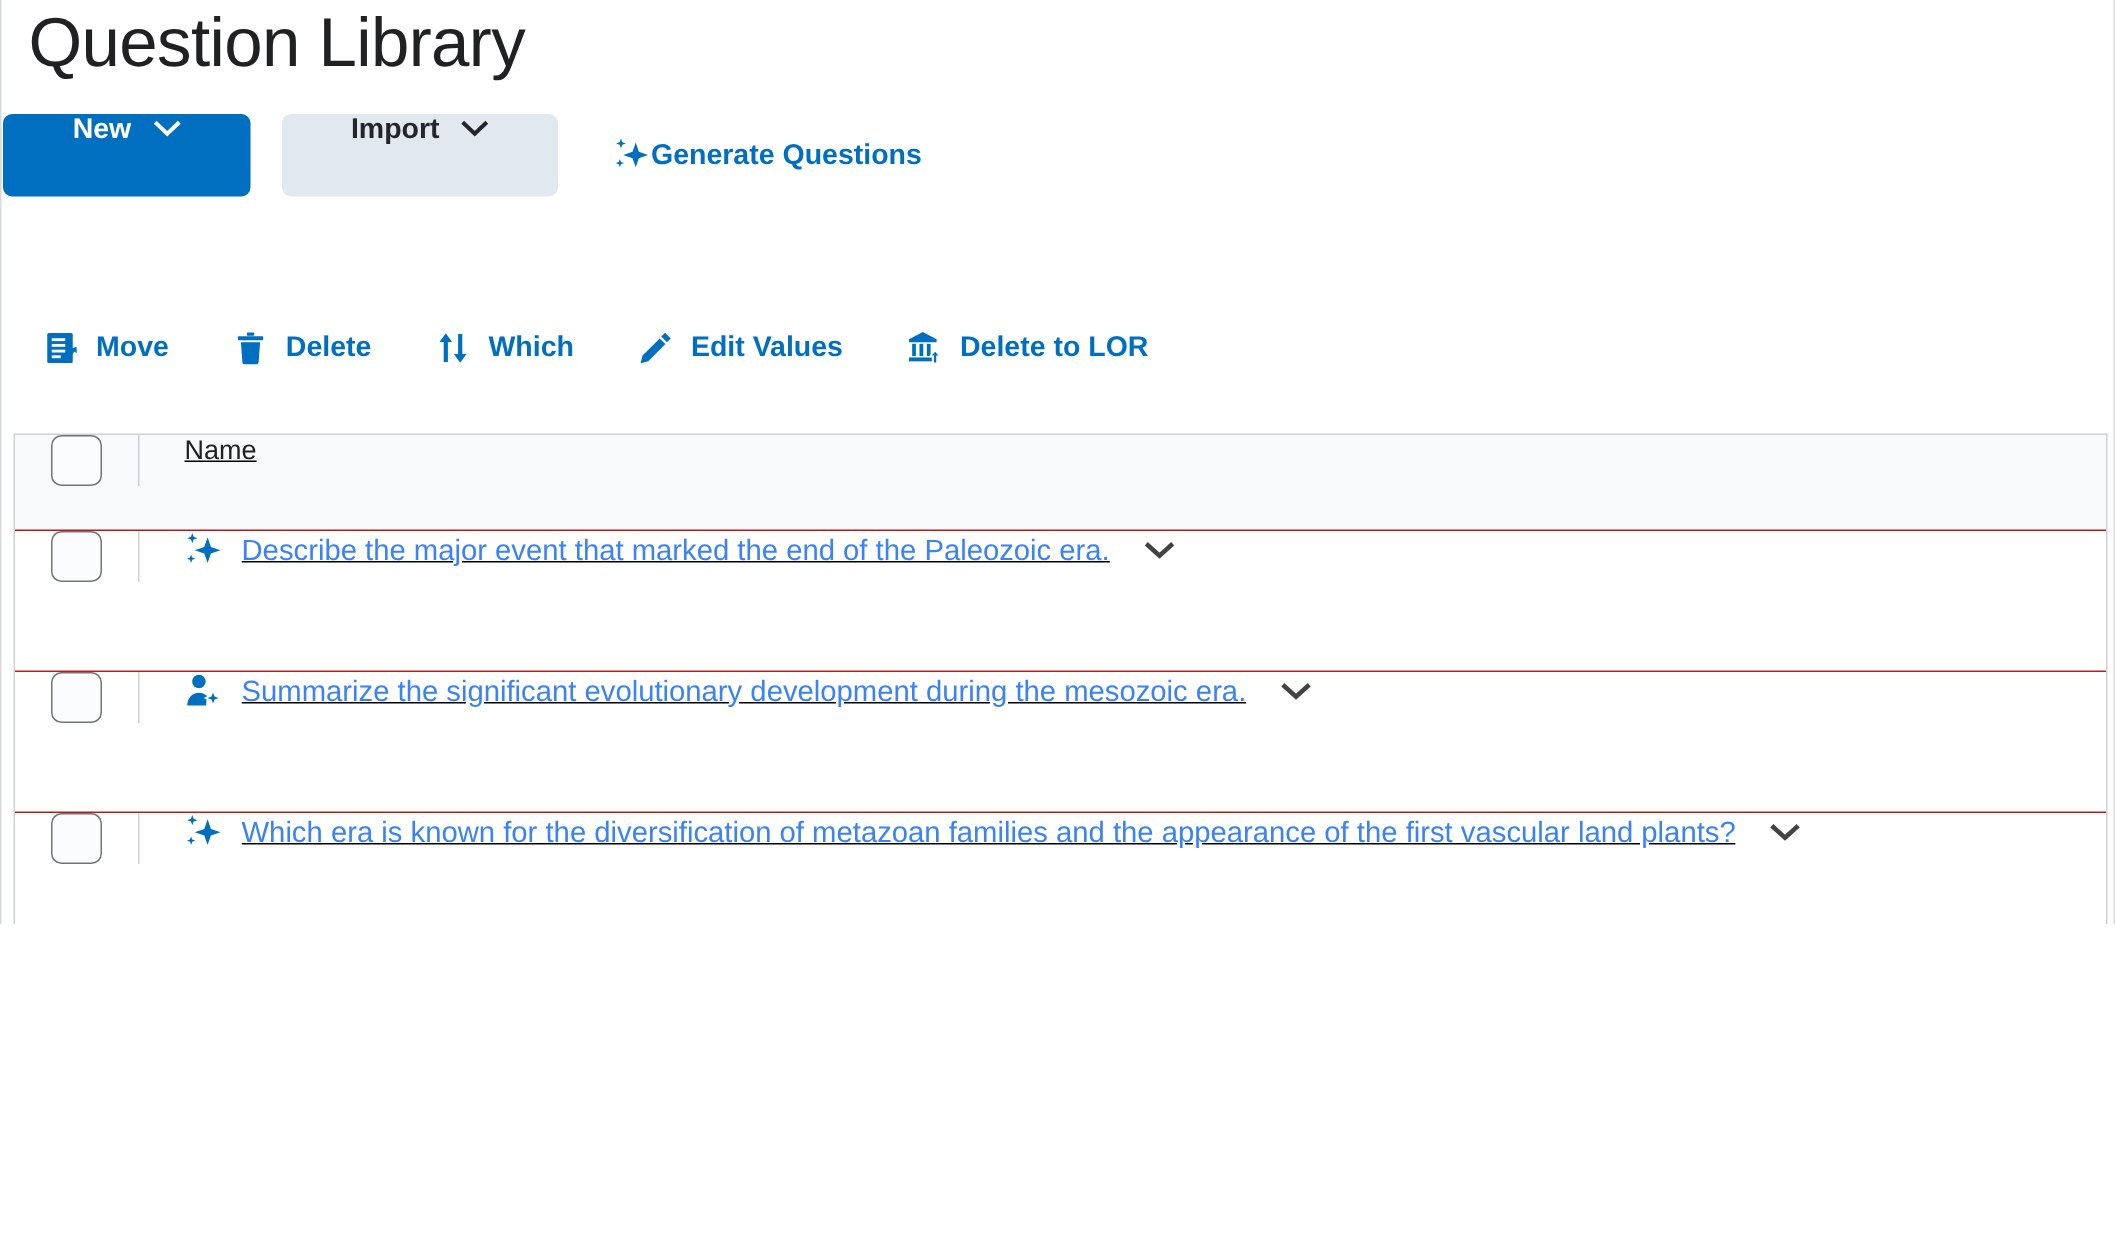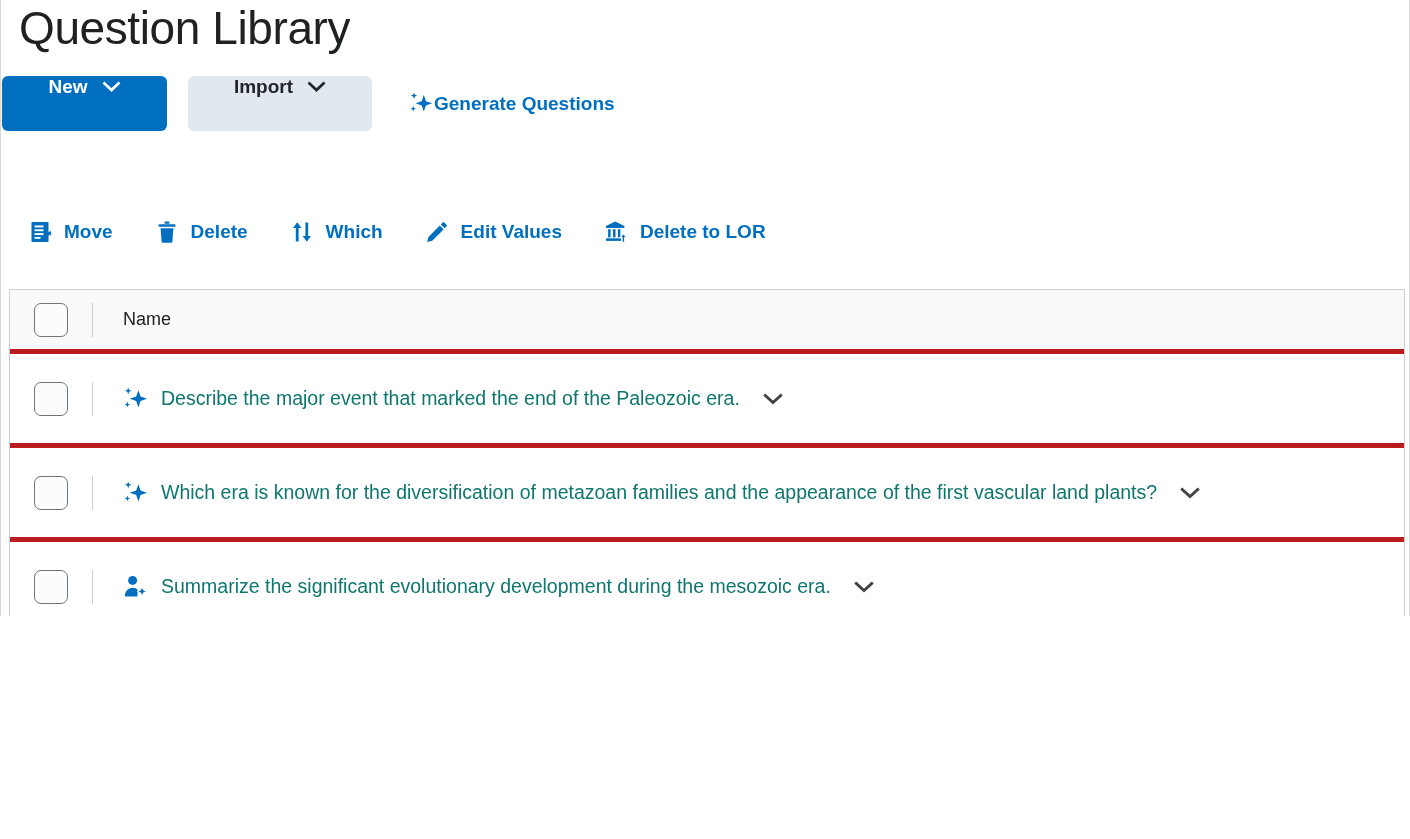--- a/index.html
+++ b/index.html
@@ -120,24 +120,25 @@
     position: absolute;
     left: 8px;
     top: 289px;
     width: 1396px;
     border-top: 1px solid #cdd1d6;
     border-left: 1px solid #cdd1d6;
     border-right: 1px solid #cdd1d6;
   }
   .grid-row {
     display: flex;
-    align-items: center;
-    border-bottom: 5px solid #b91c1c;
+    align-items: flex-start;
+    border-bottom: 1px solid #b91c1c;
     background: #ffffff;
     min-height: 94px;
+    text-decoration: underline;
   }
   .grid-row.header {
     background: #f7f9fb;
     min-height: 64px;
   }
   .cell-check {
     width: 83px;
     flex: none;
     display: flex;
     align-items: center;
@@ -169,21 +170,21 @@
   .q-ico {
     width: 26px;
     height: 26px;
     flex: none;
     margin-right: 12px;
     display: inline-flex;
     align-items: center;
     justify-content: center;
   }
   .q-text {
-    color: #0f766e;
+    color: #3b82f6;
     font-size: 19.5px;
     font-weight: 400;
     white-space: nowrap;
     overflow: hidden;
     text-overflow: ellipsis;
     cursor: pointer;
   }
   .q-chev {
     flex: none;
     margin-left: 22px;
@@ -327,55 +328,55 @@
     </div>
 
 
     <div class="grid-row">
       <div class="cell-check">
         <div class="chk"></div>
       </div>
       <div class="cell-name">
         <span class="q-ico">
           <svg viewBox="0 0 26 26" width="26" height="26" aria-hidden="true">
+            <circle cx="9.6" cy="6.4" r="4.5" fill="#006fbf"></circle>
+            <path d="M1.8 22.4 c0 -5.1 3.5 -8.6 7.8 -8.6 c2.0 0 3.8 0.75 5.2 2.0 l-0.4 6.6 z" fill="#006fbf"></path>
+            <path d="M19.0 12.4 L20.4 16.0 L24.0 17.4 L20.4 18.8 L19.0 22.4 L17.6 18.8 L14.0 17.4 L17.6 16.0 Z" fill="#006fbf" stroke="#ffffff" stroke-width="1.0"></path>
+          </svg>
+        </span>
+        <span class="q-text">Summarize the significant evolutionary development during the mesozoic era.</span>
+        <span class="q-chev">
+          <svg viewBox="0 0 24 16" width="22" height="14" aria-hidden="true">
+            <path d="M3.2 4.0 L12 12.0 L20.8 4.0" fill="none" stroke="#434343" stroke-width="3.4" stroke-linecap="square"></path>
+          </svg>
+        </span>
+      </div>
+    </div>
+
+    <div class="grid-row">
+      <div class="cell-check">
+        <div class="chk"></div>
+      </div>
+      <div class="cell-name">
+        <span class="q-ico">
+          <svg viewBox="0 0 26 26" width="26" height="26" aria-hidden="true">
             <path d="M15.4 4.2 L17.6 10.6 L24 12.8 L17.6 15 L15.4 21.4 L13.2 15 L6.8 12.8 L13.2 10.6 Z" fill="#006fbf"></path>
             <path d="M5.2 1.4 L6.1 3.9 L8.6 4.8 L6.1 5.7 L5.2 8.2 L4.3 5.7 L1.8 4.8 L4.3 3.9 Z" fill="#006fbf"></path>
             <path d="M4.4 15.6 L5.15 17.7 L7.25 18.45 L5.15 19.2 L4.4 21.3 L3.65 19.2 L1.55 18.45 L3.65 17.7 Z" fill="#006fbf"></path>
           </svg>
         </span>
         <span class="q-text">Which era is known for the diversification of metazoan families and the appearance of the first vascular land plants?</span>
         <span class="q-chev">
           <svg viewBox="0 0 24 16" width="22" height="14" aria-hidden="true">
             <path d="M3.2 4.0 L12 12.0 L20.8 4.0" fill="none" stroke="#434343" stroke-width="3.4" stroke-linecap="square"></path>
           </svg>
         </span>
       </div>
     </div>
 
-    <div class="grid-row">
-      <div class="cell-check">
-        <div class="chk"></div>
-      </div>
-      <div class="cell-name">
-        <span class="q-ico">
-          <svg viewBox="0 0 26 26" width="26" height="26" aria-hidden="true">
-            <circle cx="9.6" cy="6.4" r="4.5" fill="#006fbf"></circle>
-            <path d="M1.8 22.4 c0 -5.1 3.5 -8.6 7.8 -8.6 c2.0 0 3.8 0.75 5.2 2.0 l-0.4 6.6 z" fill="#006fbf"></path>
-            <path d="M19.0 12.4 L20.4 16.0 L24.0 17.4 L20.4 18.8 L19.0 22.4 L17.6 18.8 L14.0 17.4 L17.6 16.0 Z" fill="#006fbf" stroke="#ffffff" stroke-width="1.0"></path>
-          </svg>
-        </span>
-        <span class="q-text">Summarize the significant evolutionary development during the mesozoic era.</span>
-        <span class="q-chev">
-          <svg viewBox="0 0 24 16" width="22" height="14" aria-hidden="true">
-            <path d="M3.2 4.0 L12 12.0 L20.8 4.0" fill="none" stroke="#434343" stroke-width="3.4" stroke-linecap="square"></path>
-          </svg>
-        </span>
-      </div>
-    </div>
-
 
     <div class="grid-row">
       <div class="cell-check">
         
       </div>
       <div class="cell-name">
         <span class="q-text"></span>
       </div>
     </div>
 

